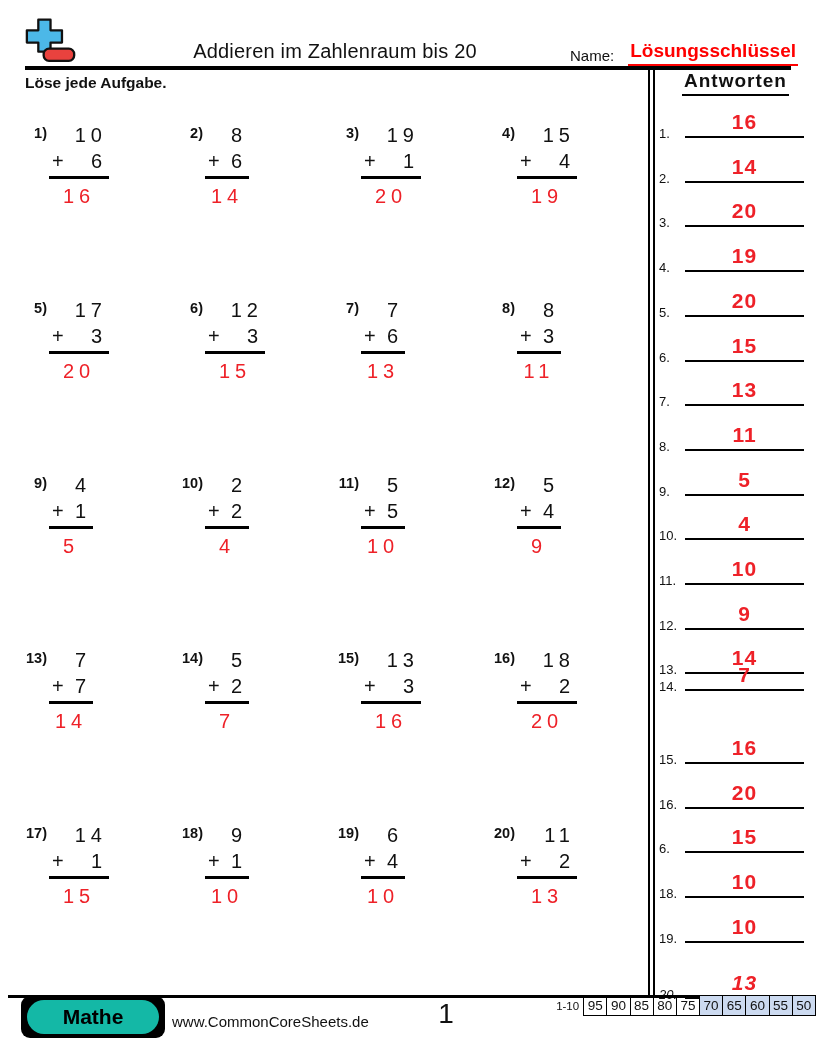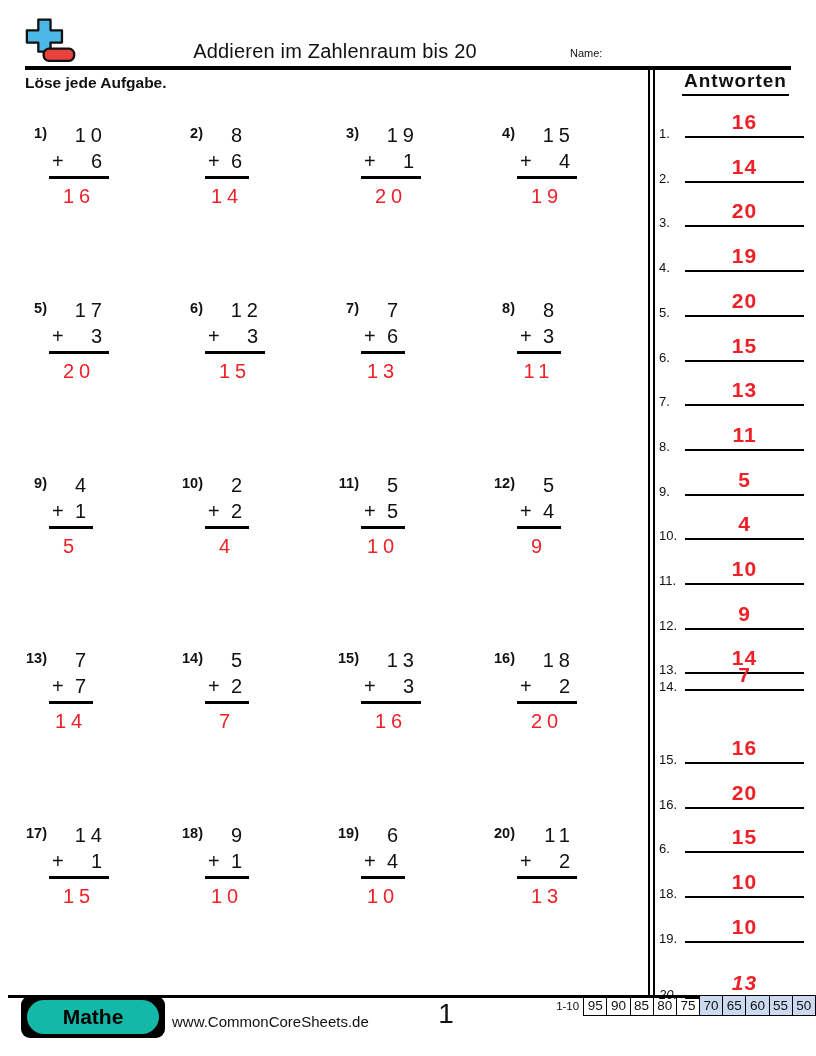--- a/index.html
+++ b/index.html
@@ -8,21 +8,21 @@
   }
   *{box-sizing:border-box;}
   body{margin:0;background:#fff;font-family:"Liberation Sans","DejaVu Sans",sans-serif;color:#111;}
   .page{position:relative;width:816px;height:1056px;background:#fff;overflow:hidden;}
 
   
   .logo{position:absolute;left:20px;top:16px;}
   .header-line{position:absolute;left:25px;top:66px;width:766px;height:4px;background:var(--ink);}
   .title{position:absolute;left:165px;top:40px;width:340px;text-align:center;
          font-size:20px;font-weight:400;letter-spacing:.2px;}
-  .name-label{position:absolute;left:570px;top:47px;font-size:11px;}
+  .name-label{position:absolute;left:570px;top:47px;font-size:15px;}
   .key{position:absolute;right:18px;top:40px;font-size:19px;font-weight:700;color:var(--key-red);
        border-bottom:2.5px solid var(--key-red);padding:0 2px 2px;}
   .instruction{position:absolute;left:25px;top:74px;font-size:15.5px;font-weight:700;}
 
   
   .problems{position:absolute;left:25px;top:122px;width:615px;height:875px;
             display:grid;grid-template-columns:repeat(4,156px);grid-auto-rows:175px;}
   .problem{display:flex;align-items:flex-start;}
   .p-label{width:22px;text-align:right;font-size:14.5px;font-weight:700;padding-top:3px;flex:none;}
   .work{margin-left:2px;}
@@ -67,20 +67,21 @@
 
 <div class="page">
 
   <svg class="logo" width="58" height="50" viewBox="0 0 76 62" aria-hidden="true">
     <path d="M24,3 h16 v14 h15 v16 h-15 v12 h-16 v-12 H9 V17 h15 Z" fill="var(--logo-blue)" stroke="#111" stroke-width="3" stroke-linejoin="round"></path>
     <rect x="31" y="41" width="40" height="16" rx="7" fill="var(--logo-red)" stroke="#111" stroke-width="3"></rect>
   </svg>
 
   <div class="title">Addieren im Zahlenraum bis 20</div>
   <div class="name-label">Name:</div>
+  <div class="key">Lösungsschlüssel</div>
   <div class="header-line"></div>
   <div class="instruction">Löse jede Aufgabe.</div>
 
   <div class="problems">
       <div class="problem">
         <span class="p-label">1)</span>
         <div class="work wide">
           <div class="row-top num">10</div>
           <div class="row-bottom">
             <span class="plus">+</span>

